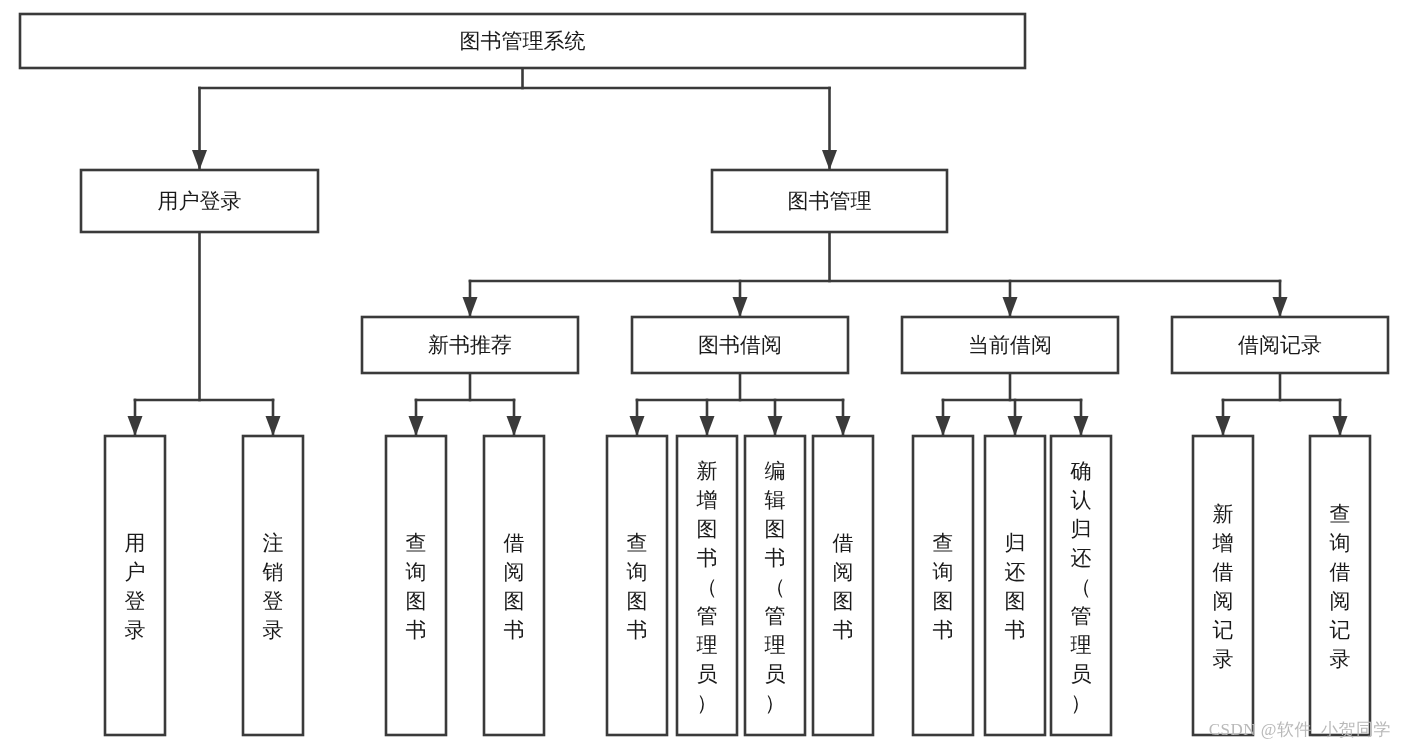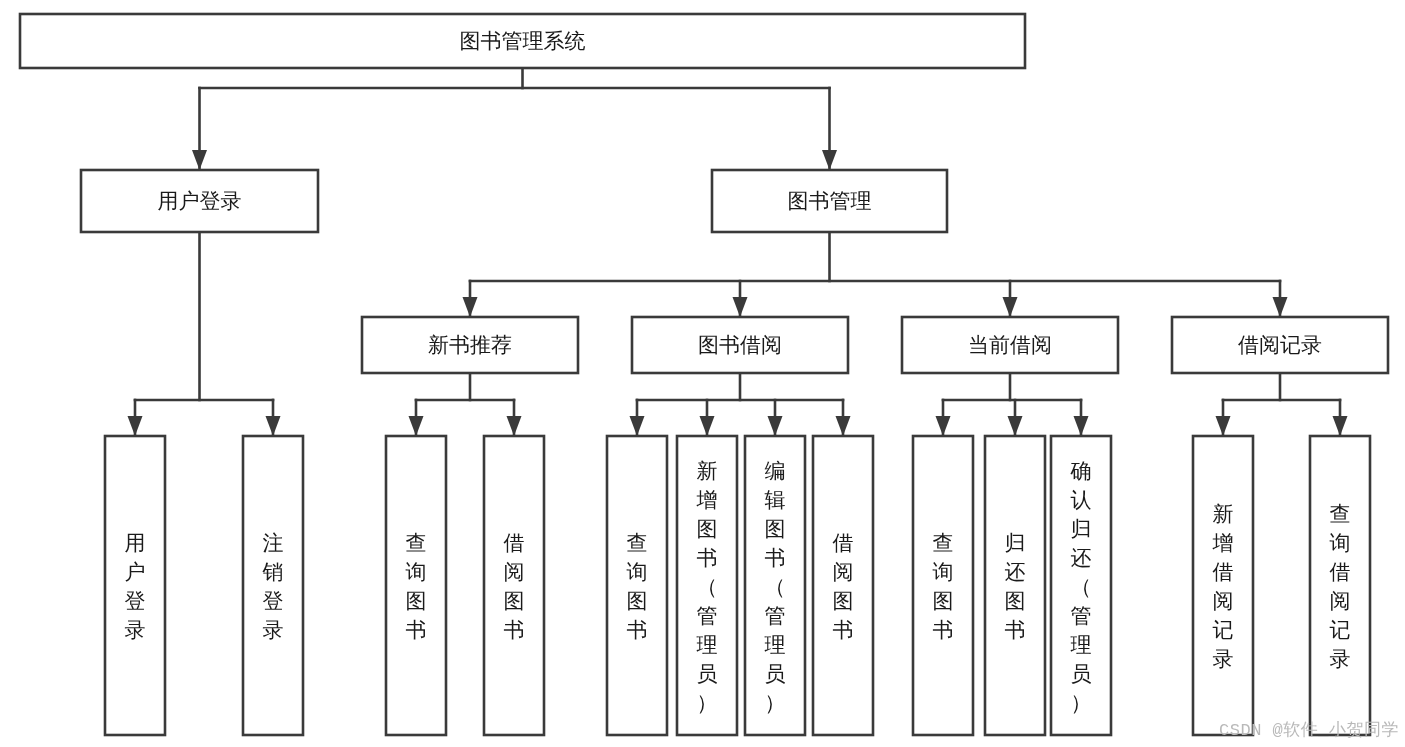--- a/index.html
+++ b/index.html
@@ -48,23 +48,23 @@
     dominant-baseline: middle;
   }
   .node-label-v {
     fill: #1a1a1a;
     font-family: "DejaVu Sans", "Liberation Sans", sans-serif;
     font-size: 21px;
     text-anchor: middle;
   }
   .watermark {
     position: absolute;
-    right: 6px;
+    right: 14px;
     bottom: 6px;
-    font-family: Liberation Mono, monospace;
+    font-family: Liberation Serif, serif;
     font-size: 17px;
     color: #b9b9b9;
     letter-spacing: 0.5px;
     white-space: nowrap;
     pointer-events: none;
     margin-left: 12px;
   }
 </style>
 </head>
 <body>

